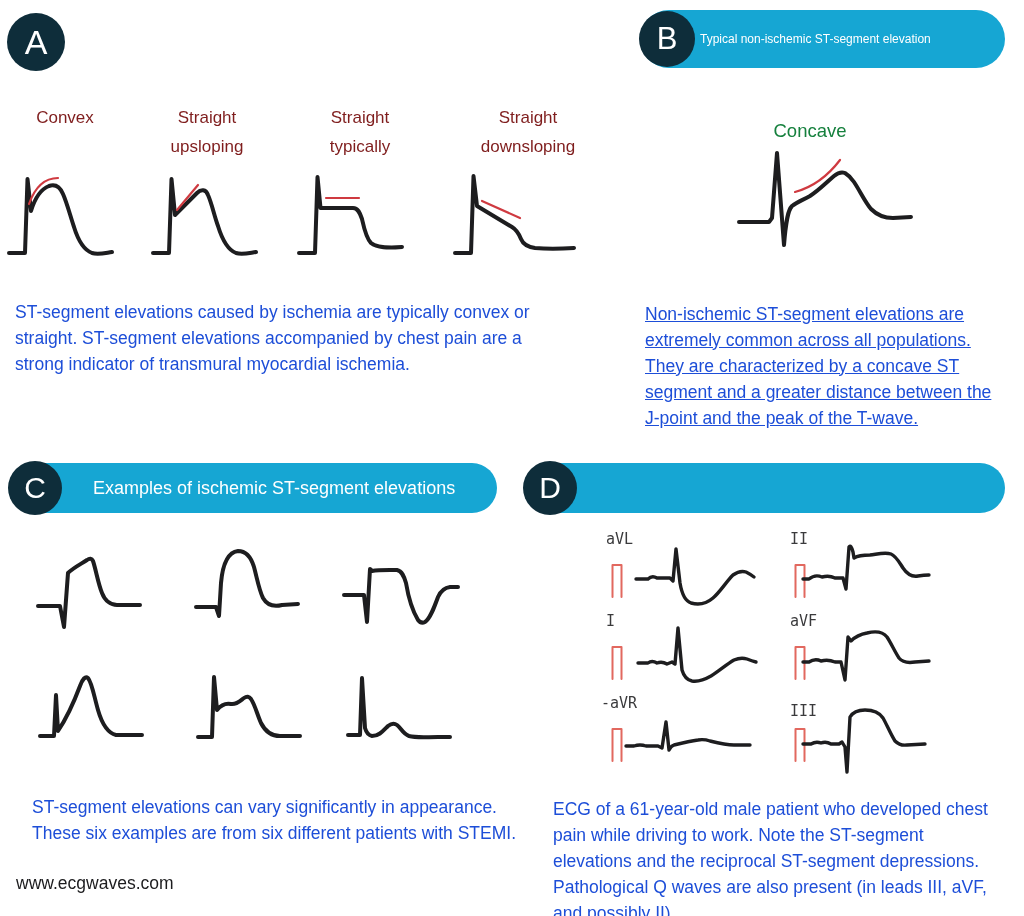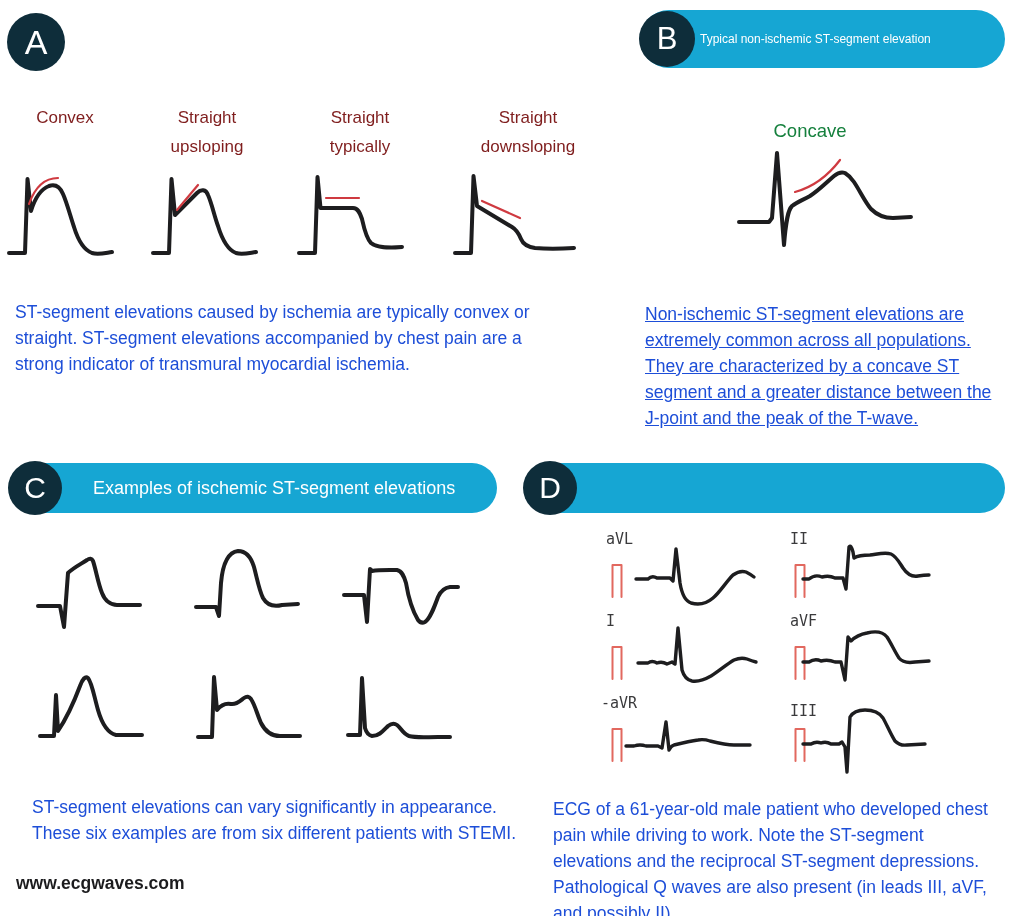--- a/index.html
+++ b/index.html
@@ -20,21 +20,21 @@
   #badge-c{left:8px;top:461px;width:54px;height:54px;font-size:30px;}
   #banner-d{left:525px;top:463px;width:480px;height:50px;border-radius:25px;}
   #badge-d{left:523px;top:461px;width:54px;height:54px;font-size:30px;}
 
   
   .para{position:absolute;color:#1d4ed8;font-size:17.5px;line-height:26px;}
   #para-a{left:15px;top:281px;width:550px;}
   #para-b{left:645px;top:283px;width:358px;text-decoration:underline;}
   #para-c{left:16px;top:776px;width:508px;margin-left:16px;}
   #para-d{left:553px;top:778px;width:446px;}
-  .site{position:absolute;left:16px;top:873px;font-weight:bold;font-size:17.5px;color:#1c1c1e;}
+  .site{position:absolute;left:16px;top:873px;font-weight:normal;font-size:17.5px;color:#1c1c1e;}
 
   .wave-label{position:absolute;top:103px;width:110px;text-align:center;color:#7f1d1d;
               font-size:17px;line-height:29px;}
   #wl-1{left:10px;} #wl-2{left:152px;} #wl-3{left:305px;} #wl-4{left:473px;}
   #concave-label{position:absolute;left:745px;top:120px;width:130px;text-align:center;
                  color:#15803d;font-size:18.5px;}
 
   
   svg{position:absolute;overflow:visible;}
   svg path{fill:none;stroke-linecap:round;stroke-linejoin:round;}

